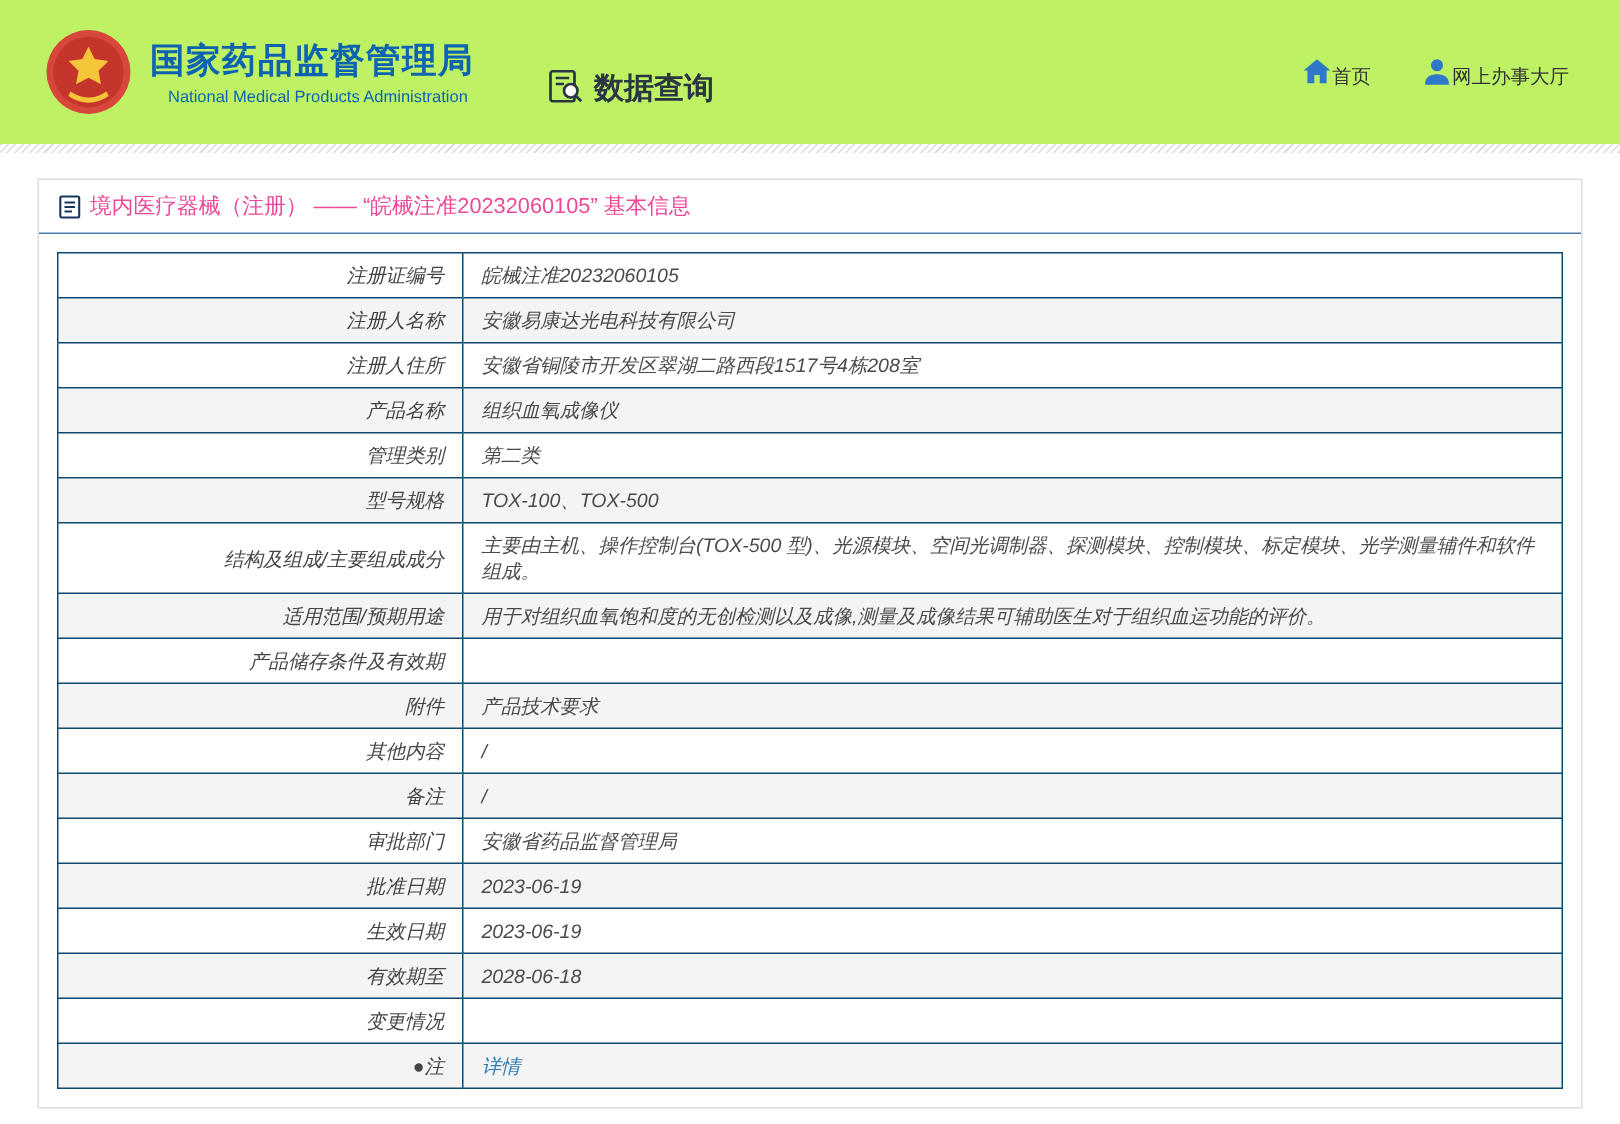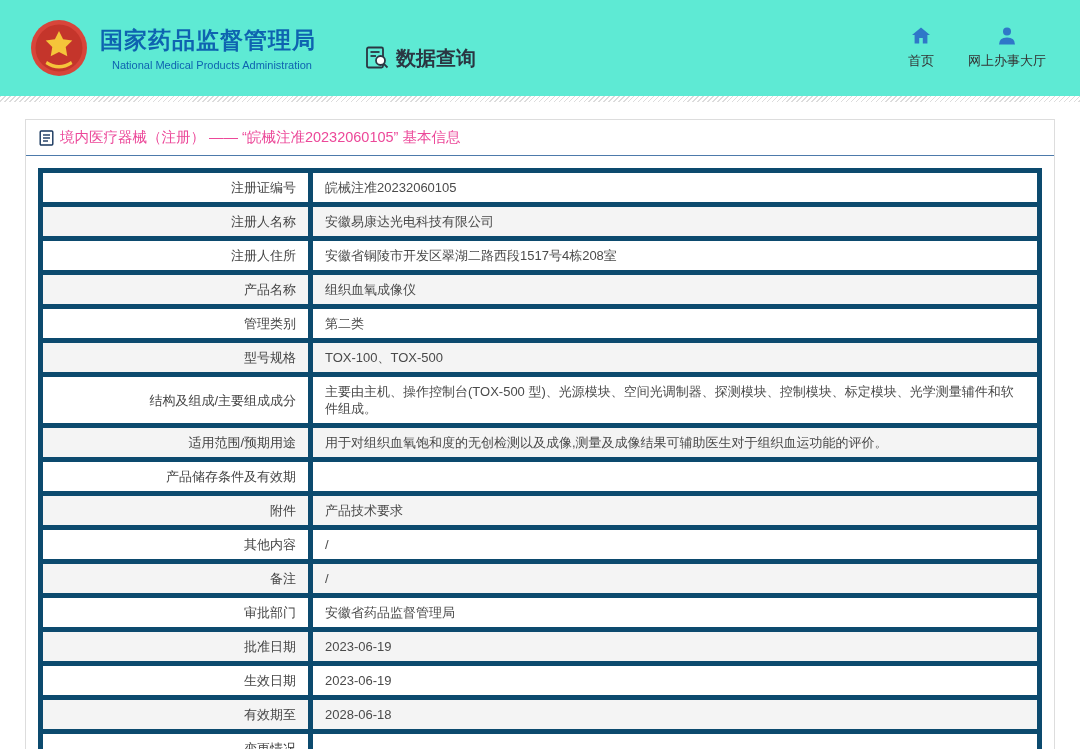--- a/index.html
+++ b/index.html
@@ -1,47 +1,47 @@
 <!DOCTYPE html>
 <html><head>
 <meta charset="utf-8">
 <style>
   * { box-sizing: border-box; margin: 0; padding: 0; }
   html,body { width:1080px; height:749px; background:#ffffff; font-family:"Liberation Sans","DejaVu Sans",sans-serif; }
   .page { width:1080px; height:749px; overflow:hidden; background:#fff; }
 
   
-  header { height:96px; display:flex; align-items:center; padding:0 34px 0 30px; background:#5eead4; }
+  header { height:96px; display:flex; align-items:center; padding:0 34px 0 30px; background:#bef264; }
   .brand { display:flex; align-items:center; }
   .emblem { width:58px; height:58px; flex:0 0 auto; }
   .brand-text { margin-left:12px; }
   .brand-cn { font-size:23px; font-weight:bold; color:#0e63b0; letter-spacing:1px; }
   .brand-en { font-size:11px; color:#0e63b0; margin-top:3px;padding-left:12px; }
   .section-title { display:flex; align-items:center; margin-left:48px;margin-top:20px; }
   .dq-icon { width:26px; height:26px; margin-right:6px; display:inline-flex; }
   .dq-label { font-size:20px; font-weight:bold; color:#2a3642; }
   nav { margin-left:auto; display:flex; gap:34px; }
-  .nav-item { display:flex; flex-direction:column; align-items:center; text-decoration:none; cursor:pointer; }
+  .nav-item { display:flex; flex-direction:row; align-items:center; text-decoration:none; cursor:pointer; }
   .nav-icon { width:20px; height:20px; display:inline-flex; }
   .nav-label { font-size:13px; color:#333; margin-top:6px; }
 
   
   .hatch { height:6px; width:100%;
     background:repeating-linear-gradient(135deg,#dcdcdc 0px,#dcdcdc 1px,transparent 1px,transparent 3.5px); }
 
   
   main { padding:17px 25px 0 25px; }
   .box { border:1px solid #ddd; background:#fff; }
   .box-title { display:flex; align-items:center; padding:8px 13px; border-bottom:1px solid #4d7aab; }
   .doc-icon { width:15px; height:16px; margin-right:6px; display:inline-flex; }
   .box-title-text { font-size:14.5px; font-weight:normal; color:#ec4899; }
 
   table.info-table { width:calc(100% - 24px); margin:12px; border-collapse:collapse; }
   .info-table tr:nth-child(even) { background:#f4f4f4; }
-  .info-table th, .info-table td { border:5px solid #0c4a6e; padding:6px 12px; font-size:13px; line-height:17px; }
+  .info-table th, .info-table td { border:1px solid #0c4a6e; padding:6px 12px; font-size:13px; line-height:17px;font-style:italic; }
   .info-table th { width:270px; text-align:right; font-weight:normal; color:#444; white-space:nowrap; }
   .info-table td { text-align:left; color:#4a4a4a; }
   .detail-link { color:#2a7ab8; text-decoration:none; cursor:pointer; }
 </style>
 </head>
 <body>
 
 <div class="page">
 
   <header>

